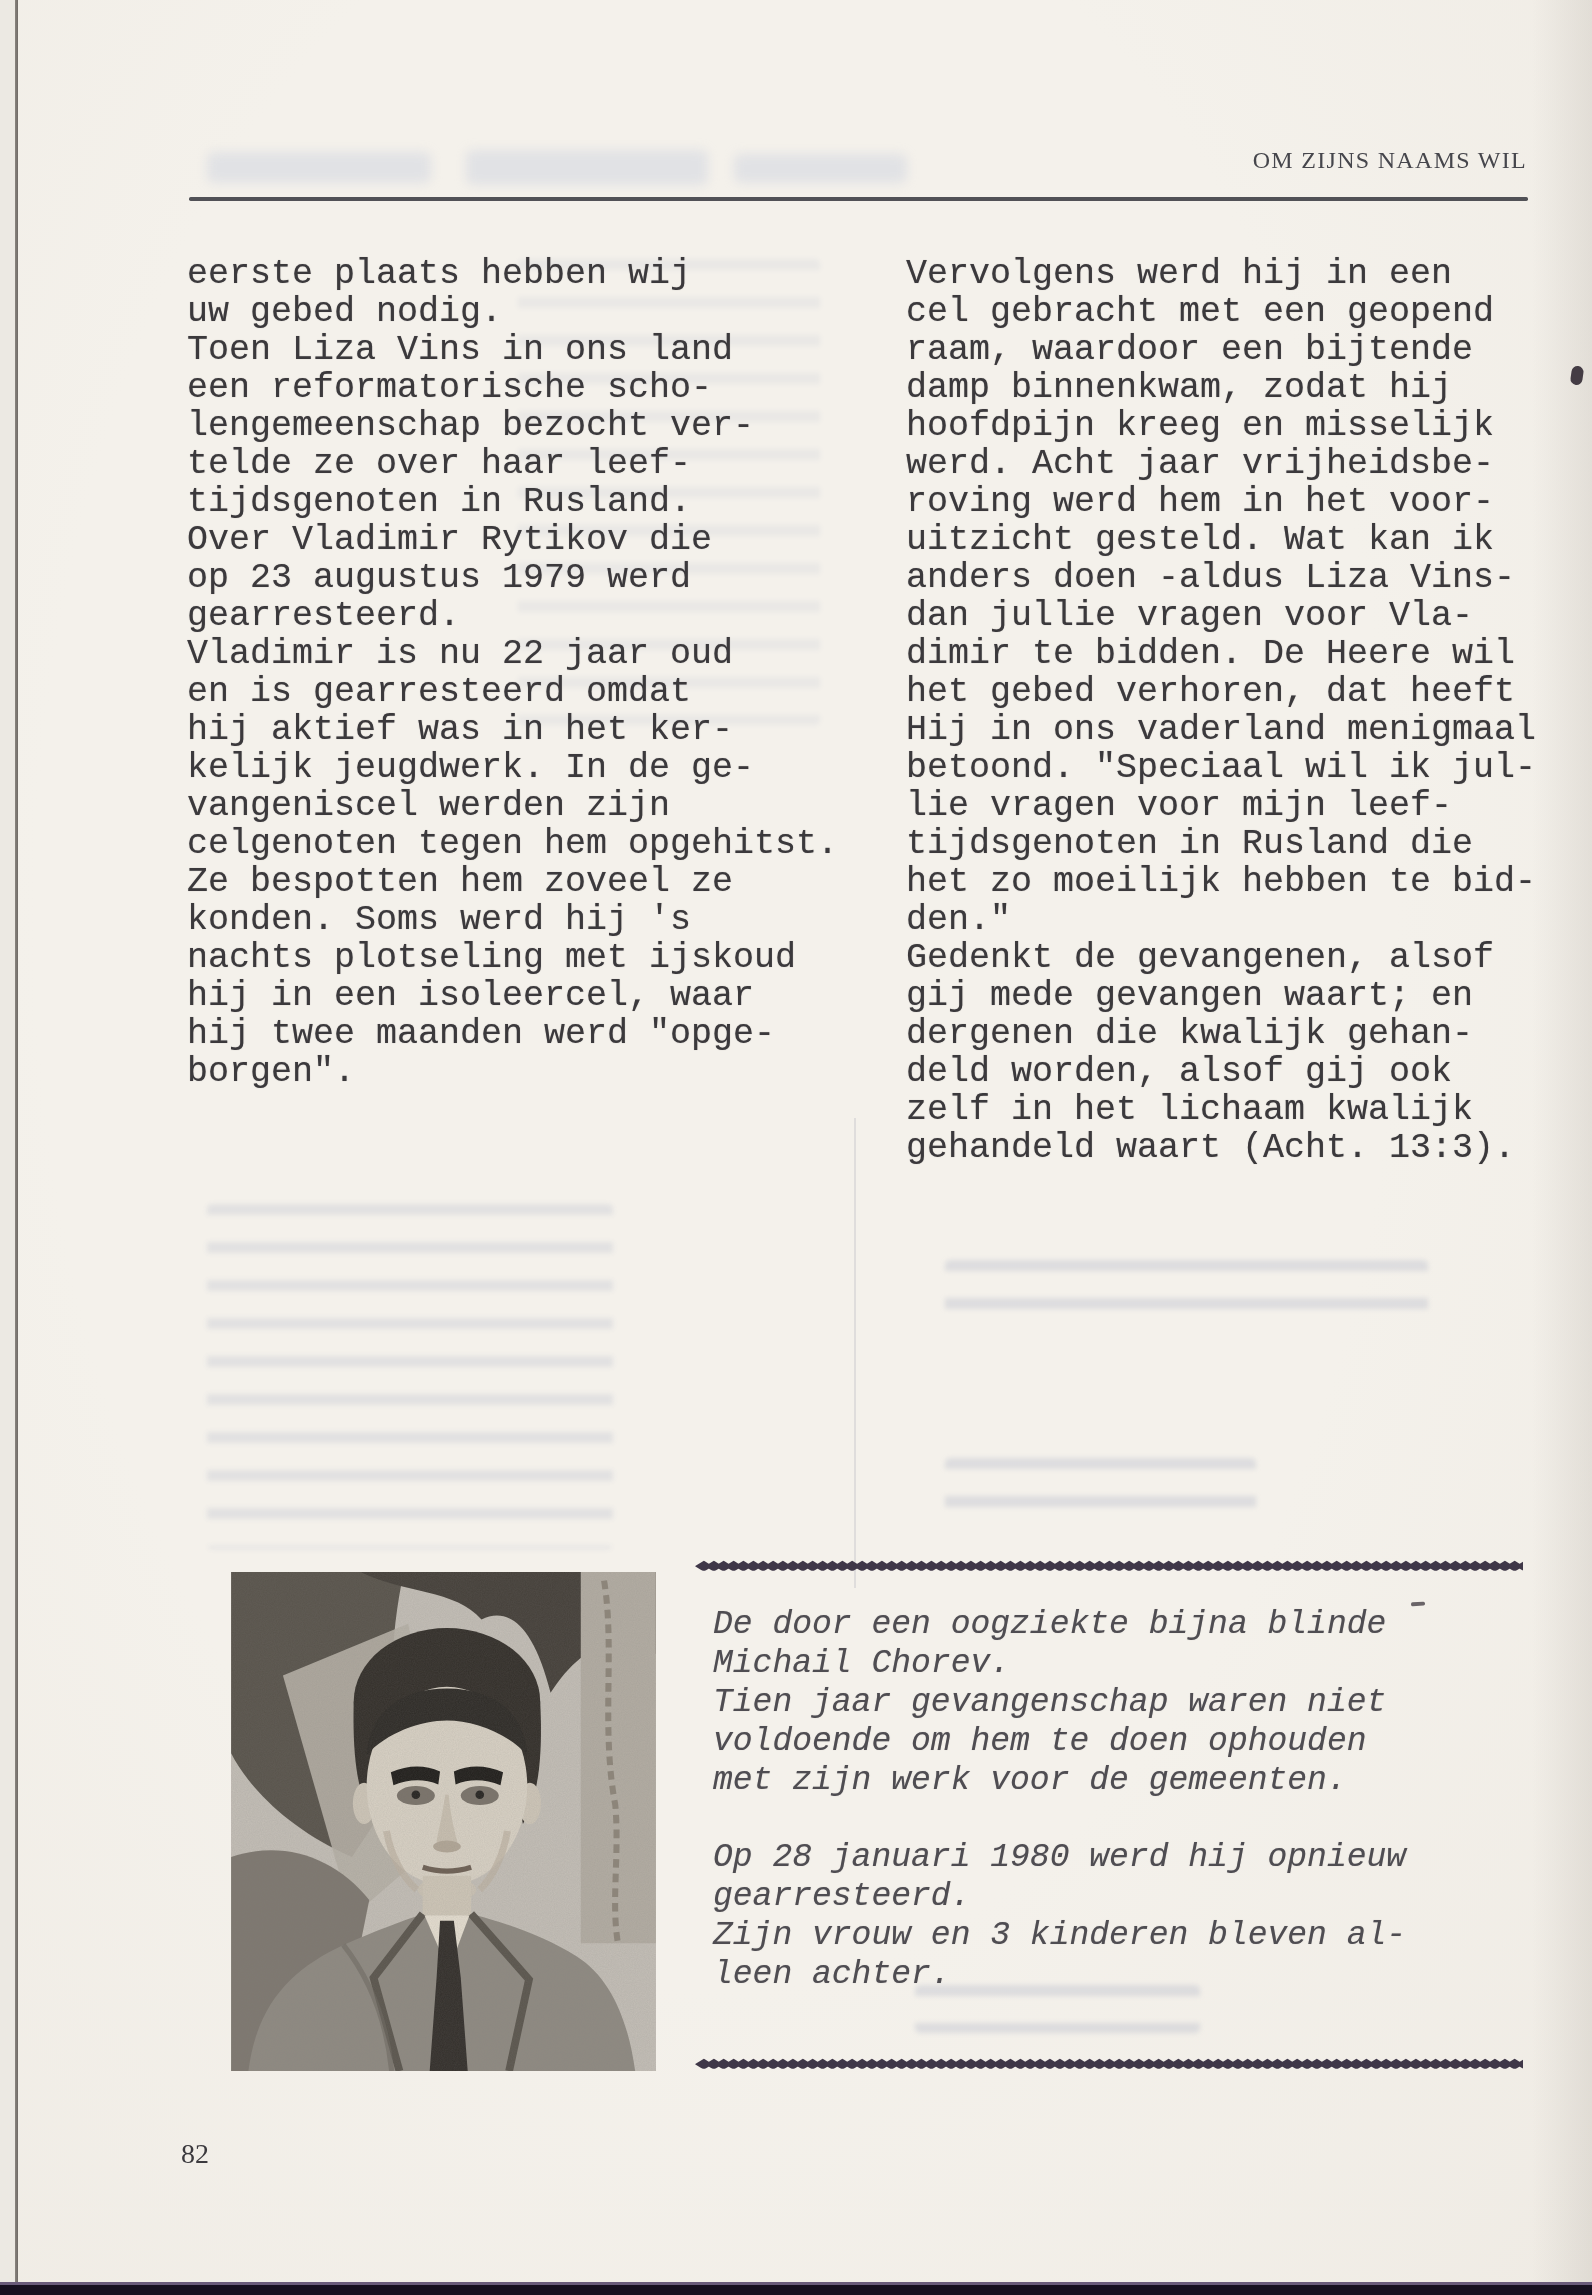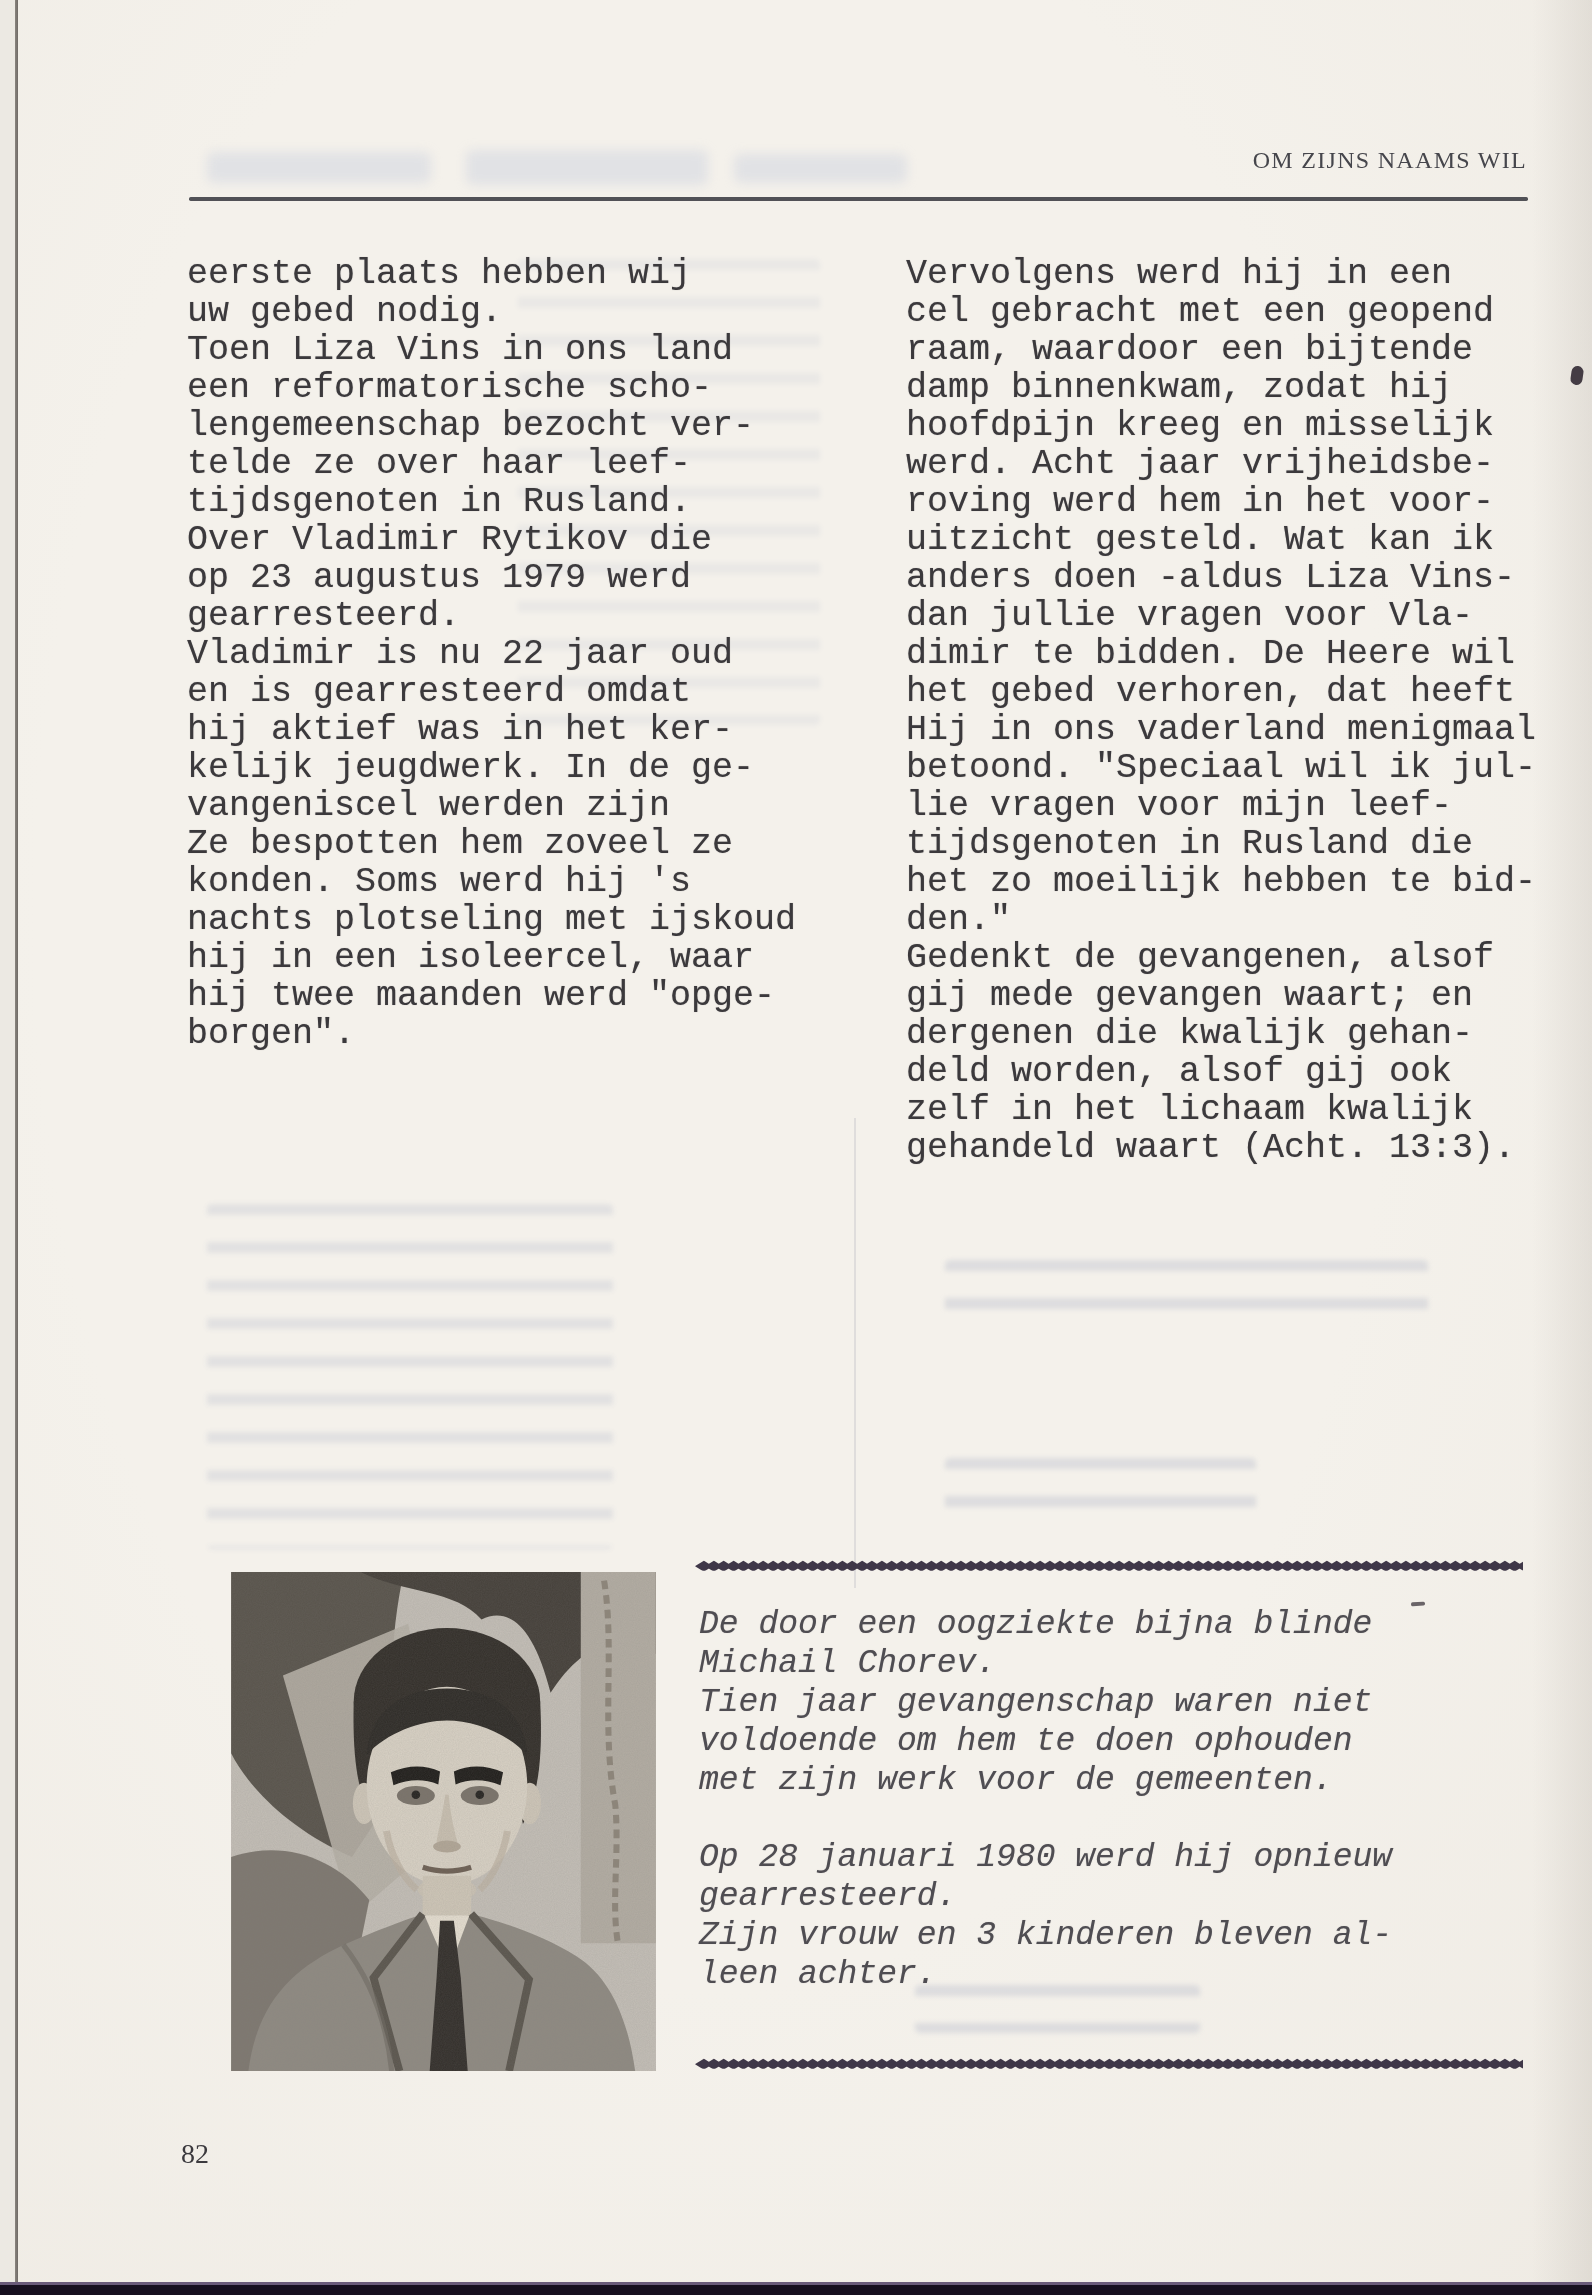--- a/index.html
+++ b/index.html
@@ -37,21 +37,21 @@
     text-shadow:0 0 0.9px rgba(55,53,56,0.45);}
   .col .line{white-space:pre;height:38px;}
   .col-left{left:187px;top:255px;width:647px;}
   .col-right{left:906px;top:255px;width:664px;}
 
   
   .caption{position:absolute;color:#4f4d52;
     font-family:"Liberation Mono","DejaVu Sans Mono",monospace;
     font-style:italic;font-size:33px;line-height:39px;
     text-shadow:0 0 0.9px rgba(80,78,82,0.35);}
-  .caption .line{white-space:pre;height:39px;}
+  .caption .line{white-space:pre;height:39px;margin-left:14px;}
   .caption-1{left:699px;top:1605px;width:725px;}
   .caption-2{left:699px;top:1838px;width:725px;}
 
   
   .zigzag{
     position:absolute;left:695px;width:828px;height:19px;overflow:hidden;
     color:#3f3748;font-family:"DejaVu Sans",sans-serif;
     font-size:23px;line-height:21px;letter-spacing:-7.8px;white-space:nowrap;
     transform:scaleY(0.62);transform-origin:top left;
   }
@@ -110,20 +110,21 @@
       <div class="line">telde ze over haar leef-</div>
       <div class="line">tijdsgenoten in Rusland.</div>
       <div class="line">Over Vladimir Rytikov die</div>
       <div class="line">op 23 augustus 1979 werd</div>
       <div class="line">gearresteerd.</div>
       <div class="line">Vladimir is nu 22 jaar oud</div>
       <div class="line">en is gearresteerd omdat</div>
       <div class="line">hij aktief was in het ker-</div>
       <div class="line">kelijk jeugdwerk. In de ge-</div>
       <div class="line">vangeniscel werden zijn</div>
+      <div class="line">celgenoten tegen hem opgehitst.</div>
       <div class="line">Ze bespotten hem zoveel ze</div>
       <div class="line">konden. Soms werd hij 's</div>
       <div class="line">nachts plotseling met ijskoud</div>
       <div class="line">hij in een isoleercel, waar</div>
       <div class="line">hij twee maanden werd "opge-</div>
       <div class="line">borgen".</div>
     </div>
   <div class="col col-right">
       <div class="line">Vervolgens werd hij in een</div>
       <div class="line">cel gebracht met een geopend</div>

